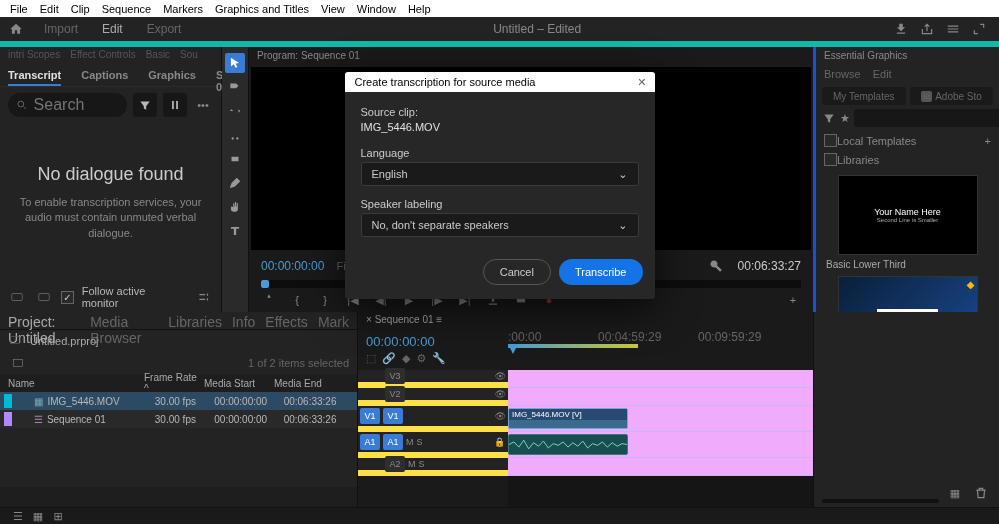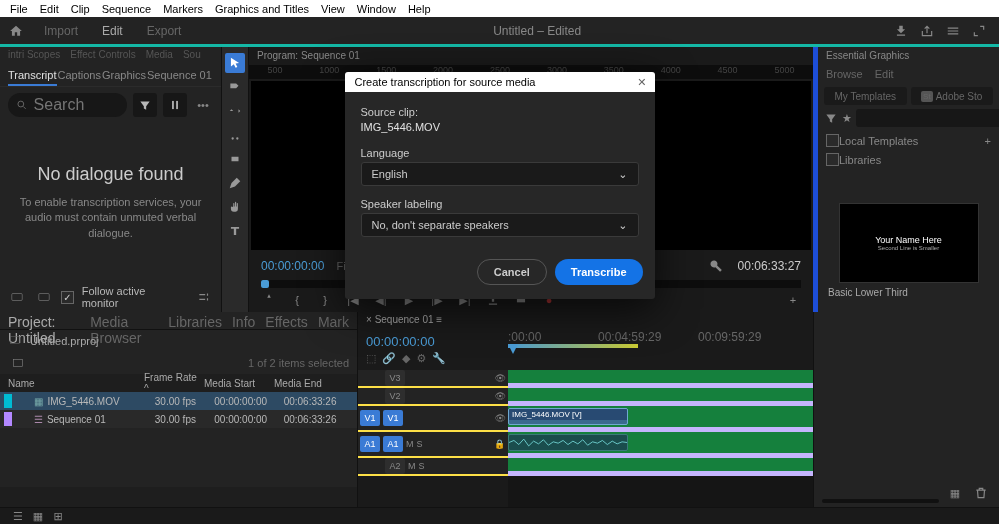--- a/index.html
+++ b/index.html
@@ -1,32 +1,32 @@
 <!DOCTYPE html>
 <html><head>
 <meta charset="utf-8">
 <style>
 * { margin: 0; padding: 0; box-sizing: border-box; font-family: -apple-system, BlinkMacSystemFont, "Segoe UI", sans-serif; }
 body { width: 999px; height: 524px; background: #1e1e1e; color: #b8b8b8; font-size: 11px; overflow: hidden; position: relative; }
 
 .menubar { height: 17px; background: #fff; display: flex; align-items: center; padding: 0 4px; color: #000; font-size: 11px; }
 .menubar span { padding: 0 6px; cursor: pointer; }
 
-.topbar { height: 30px; background: #232323; display: flex; align-items: center; border-bottom: 3px solid #14b8a6; }
+.topbar { height: 30px; background: #232323; display: flex; align-items: center; border-bottom: 6px solid #14b8a6; }
 .topbar .home { width: 32px; display: flex; justify-content: center; color: #888; }
 .topbar .ws { padding: 0 12px; color: #666; font-size: 12px; }
 .topbar .ws.active { color: #aaa; }
 .topbar .title { flex: 1; text-align: center; color: #888; font-size: 12px; }
 .topbar .right { display: flex; gap: 6px; padding: 0 10px; color: #888; }
 .icon-btn { width: 20px; height: 20px; display: inline-flex; align-items: center; justify-content: center; color: #888; }
 
 .middle { display: flex; height: 265px; }
 .left-panel { width: 222px; background: #232323; display: flex; flex-direction: column; border-right: 1px solid #111; }
 .panel-tabs-top { height: 18px; display: flex; gap: 10px; padding: 2px 8px 0; color: #555; font-size: 10px; overflow: hidden; text-align: right; }
-.panel-tabs { height: 22px; display: flex; gap: 1px; padding: 4px 8px 0; border-bottom: 1px solid #2b2b2b; font-size: 11px; }
+.panel-tabs { height: 22px; display: flex; gap: 20px; padding: 4px 8px 0; border-bottom: 1px solid #2b2b2b; font-size: 11px; font-weight: bold; }
 .panel-tabs span { color: #888; cursor: pointer; padding-bottom: 4px; }
 .panel-tabs span.active { color: #e0e0e0; border-bottom: 2px solid #3a7bd5; }
 .search-row { display: flex; gap: 6px; padding: 6px 8px; align-items: center; }
 .search-box { flex: 1; height: 24px; background: #171717; border-radius: 12px; display: flex; align-items: center; padding: 0 8px; gap: 6px; color: #666; }
 .search-box input { background: transparent; border: 0; outline: 0; color: #aaa; font-size: 16px; width: 100%; }
 .filter-btn { width: 24px; height: 24px; background: #171717; border-radius: 3px; display: flex; align-items: center; justify-content: center; }
 .center-msg { flex: 1; display: flex; flex-direction: column; align-items: center; justify-content: center; gap: 10px; padding: 0 15px; text-align: center; }
 .center-msg h3 { color: #ccc; font-weight: 400; font-size: 18px; }
 .center-msg p { color: #888; font-size: 11px; line-height: 1.4; }
 .left-bottom { height: 30px; display: flex; align-items: center; gap: 8px; padding: 0 8px; }
@@ -38,31 +38,31 @@
 .prog-ruler { height: 14px; background: #0d0d0d; position: relative; color: #444; font-size: 9px; display: flex; justify-content: space-around; }
 .prog-monitor { flex: 1; background: #000; margin: 2px; }
 .prog-tc { display: flex; align-items: center; padding: 4px 12px; gap: 12px; }
 .tc-text { color: #4a9cd6; font-size: 12px; }
 .prog-controls { height: 24px; display: flex; align-items: center; justify-content: center; gap: 8px; color: #888; padding: 0 10px; }
 
 .tools-col { width: 27px; background: #2a2a2a; display: flex; flex-direction: column; gap: 4px; padding: 6px 3px; border-right: 1px solid #111; }
 .tool { height: 20px; display: flex; align-items: center; justify-content: center; color: #999; }
 .tool.active { background: #3a7bd5; color: #fff; border-radius: 2px;}
 
-.eg-panel { width: 186px; background: #232323; border-left: 5px solid #1d4ed8; display: flex; flex-direction: column; }
+.eg-panel { width: 186px; background: #232323; border-left: 3px solid #1d4ed8; display: flex; flex-direction: column; }
 .eg-header { height: 18px; padding: 3px 8px; color: #888; font-size: 10px; }
 .eg-tabs { height: 20px; display: flex; gap: 12px; padding: 3px 8px; color: #666; }
 .eg-sub { height: 22px; display: flex; padding: 2px 6px; gap: 4px; }
 .eg-sub-btn { flex: 1; background: #1a1a1a; border-radius: 3px; display: flex; align-items: center; justify-content: center; color: #666; font-size: 10px; gap: 3px; }
 .eg-filter-row { height: 22px; display: flex; gap: 4px; padding: 2px 6px; align-items: center; }
 .eg-filter-row input { flex: 1; height: 18px; background: #171717; border: 0; border-radius: 3px; color: #aaa; padding: 0 6px; }
 .eg-opts { padding: 2px 8px; }
 .eg-opt { display: flex; align-items: center; padding: 3px 0; color: #888; }
 .eg-thumbs { flex: 1; overflow: hidden; padding: 4px 6px; }
-.eg-thumb { margin-bottom: 6px; margin-top: 28px; }
+.eg-thumb { margin-bottom: 6px; }
 .eg-thumb-img { width: 140px; height: 80px; background: #000; margin: 0 auto 4px; display: flex; align-items: center; justify-content: center; position: relative; overflow: hidden; border: 1px solid #333; }
 .eg-thumb-ttl { font-size: 10px; color: #aaa; padding-left: 4px; }
 
 .bottom { display: flex; height: 195px; }
 .project { width: 358px; background: #232323; border-right: 1px solid #111; display: flex; flex-direction: column; }
 .proj-tabs { height: 18px; display: flex; gap: 10px; padding: 2px 8px; color: #666; font-size: 14px; border-bottom: 1px solid #111;}
 .proj-tabs span { cursor: pointer; }
 .proj-tabs span.active { color: #aaa; }
 .proj-name-row { height: 22px; display: flex; align-items: center; gap: 8px; padding: 0 8px; color: #aaa; }
 .proj-toolbar { height: 22px; display: flex; align-items: center; justify-content: space-between; padding: 0 8px; color: #666; }
@@ -82,42 +82,42 @@
 .tl-head-left { width: 150px; padding: 4px 8px; }
 .tl-tc { color: #4a9cd6; font-size: 13px; }
 .tl-head-icons { display: flex; gap: 6px; padding-top: 3px; color: #666; }
 .tl-ruler-wrap { flex: 1; position: relative; }
 .tl-ruler { height: 16px; display: flex; color: #666; font-size: 12px; position: relative; }
 .tl-ruler span { position: absolute; }
 .tl-playhead { position: absolute; top: 14px; left: 0; width: 10px; height: 10px; background: #4a9cd6; clip-path: polygon(0 0, 100% 0, 50% 100%); }
 .tl-work { position: absolute; top: 14px; left: 0; height: 4px; width: 130px; background: linear-gradient(90deg, #4a9cd6 0%, #cccc33 100%); }
 .tl-body { flex: 1; display: flex; }
 .tl-track-heads { width: 150px; display: flex; flex-direction: column; }
-.th-row { height: 18px; display: flex; align-items: center; gap: 3px; padding: 0 2px; background: #232323; border-bottom: 2px solid #fde047; color: #888; font-size: 9px; }
+.th-row { height: 18px; display: flex; align-items: center; gap: 3px; padding: 0 2px; background: #232323; border-bottom: 6px solid #fde047; color: #888; font-size: 9px; }
 .th-row.big { height: 26px; }
 .th-lbl { width: 20px; height: 16px; background: #2e2e2e; display:flex; align-items:center; justify-content:center; border-radius:2px;}
 .th-lbl.on { background: #3a7bd5; color: #fff; }
 .tl-tracks { flex: 1; position: relative; background: #151515; }
-.track { position: absolute; left: 0; right: 0; background: #15803d; border-bottom: 5px solid #c4b5fd; }
+.track { position: absolute; left: 0; right: 0; background: #f0abfc; border-bottom: 1px solid #c4b5fd; }
 .clip { position: absolute; top: 2px; bottom: 2px; border-radius: 2px; }
 .clip-v { background: #3a6a8e; border: 1px solid #6fa8d0; }
 .clip-a { background: #1a4d4d; border: 1px solid #3a7a7a; }
 .clip-lbl { font-size: 8px; color: #fff; padding: 1px 3px; background: rgba(0,0,50,.3); }
 
 .footer { height: 17px; background: #1a1a1a; border-top: 1px solid #111; display:flex; align-items:center; padding: 0 8px; color:#555;}
 
 .modal-overlay { position: absolute; inset: 0; display: flex; align-items: flex-start; justify-content: center; z-index: 100; pointer-events: none;}
 .modal { width: 310px; background: #272727; border-radius: 3px; box-shadow: 0 10px 40px rgba(0,0,0,.7); margin-top: 72px; pointer-events: auto; }
 .modal-head { height: 20px; background: #fff; color: #000; display: flex; align-items: center; padding: 0 10px; font-size: 11px; border-radius: 3px 3px 0 0; position: relative; }
 .modal-close { position: absolute; right: 8px; color: #666; cursor: pointer; }
 .modal-body { padding: 14px 16px; }
 .modal-label { color: #ccc; font-size: 11px; margin-bottom: 3px; }
 .modal-val { color: #e0e0e0; font-size: 11px; margin-bottom: 14px; }
 .modal-select { height: 24px; background: #1a1a1a; border: 1px solid #3a3a3a; border-radius: 3px; display: flex; align-items: center; justify-content: space-between; padding: 0 10px; color: #ccc; font-size: 11px; margin-bottom: 12px; }
-.modal-actions { display: flex; justify-content: flex-end; gap: 8px; padding: 8px 12px 14px; font-weight: bold; }
+.modal-actions { display: flex; justify-content: flex-end; gap: 8px; padding: 8px 12px 14px; }
 .btn { height: 26px; padding: 0 16px; border-radius: 13px; display: flex; align-items: center; font-size: 11px; cursor: pointer; }
 .btn-sec { border: 1px solid #555; color: #ccc; }
 .btn-pri { background: #1473e6; color: #fff; }
 
 svg { width: 14px; height: 14px; }
 </style>
 </head>
 <body>
 
 <div class="menubar">
@@ -165,21 +165,21 @@
       </span>
   </div>
 </div>
 
 <div class="middle">
 
   <div class="left-panel">
     <div class="panel-tabs-top">
       <span>intri Scopes</span>
       <span>Effect Controls</span>
-      <span>Media</span>
+      <span>Basic</span>
       <span>Sou</span>
     </div>
     <div class="panel-tabs">
       <span class="active">Transcript</span>
       <span>Captions</span>
       <span>Graphics</span>
       <span>Sequence 01</span>
     </div>
     <div class="search-row">
       <div class="search-box">
@@ -266,32 +266,20 @@
       </div>
     <div class="tool">
         <svg viewBox="0 0 24 24" fill="currentColor">
           <path d="M5 5h14v3h-5v11h-4V8H5z"></path>
         </svg>
       </div>
   </div>
 
   <div class="program">
     <div class="prog-header">Program: Sequence 01</div>
-    <div class="prog-ruler">
-      <span>500</span>
-        <span>1000</span>
-        <span>1500</span>
-        <span>2000</span>
-        <span>2500</span>
-        <span>3000</span>
-        <span>3500</span>
-        <span>4000</span>
-        <span>4500</span>
-        <span>5000</span>
-    </div>
     <div class="prog-monitor"></div>
     <div class="prog-tc">
       <span class="tc-text">00:00:00:00</span>
       <span style="color:#666">Fit</span>
       <span style="flex:1"></span>
       <span class="icon-btn">
           <svg viewBox="0 0 24 24" fill="currentColor">
             <path d="M22 19l-8-8a6 6 0 10-3 3l8 8z"></path>
           </svg>
         </span>

